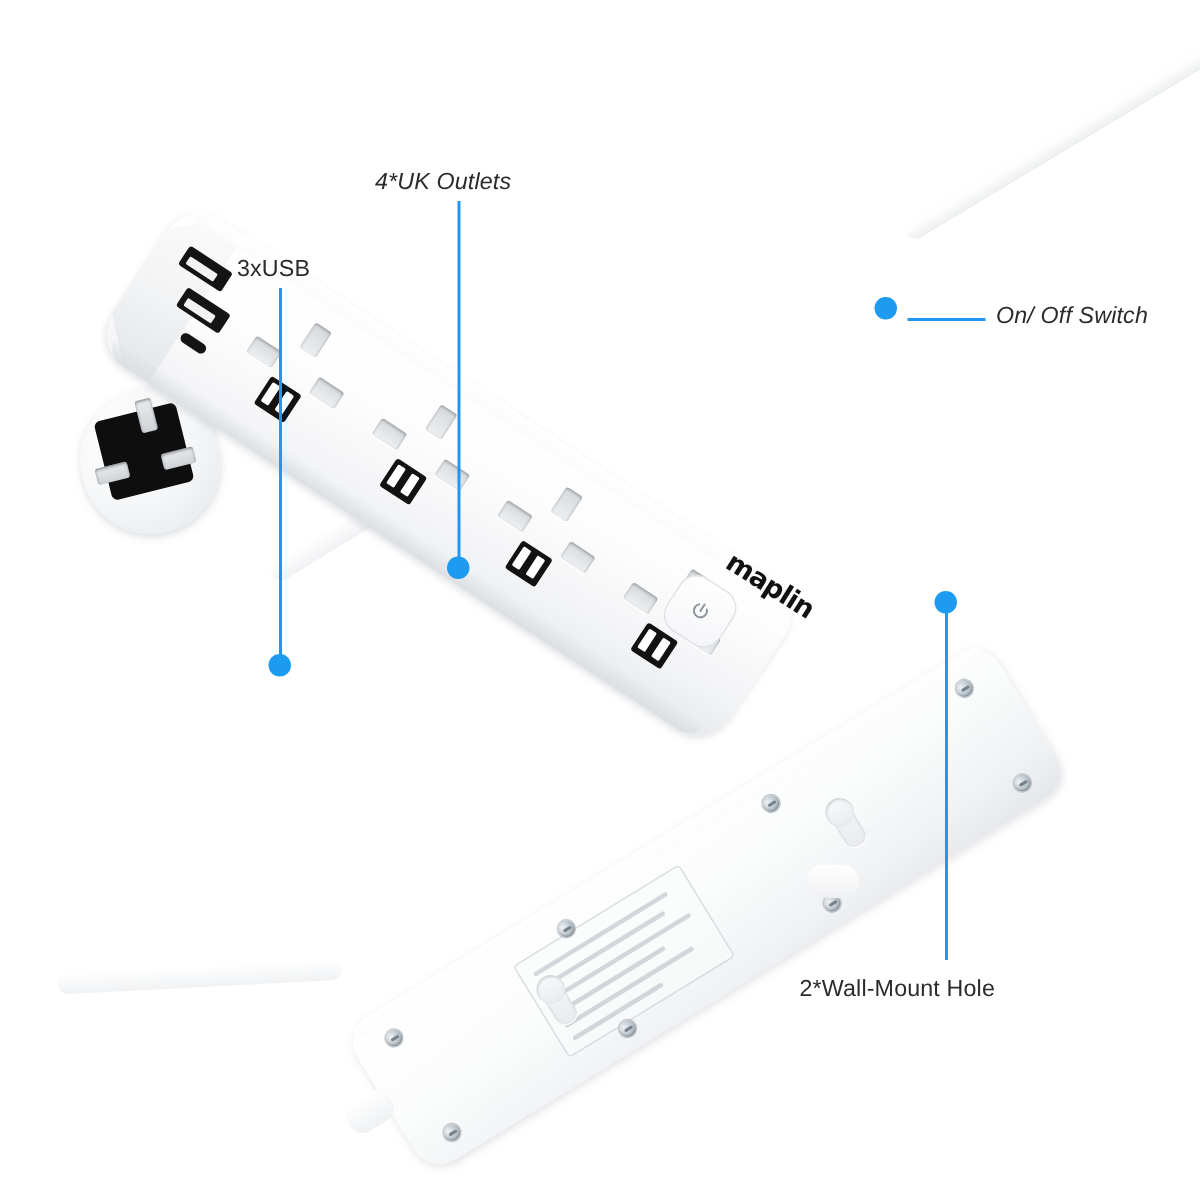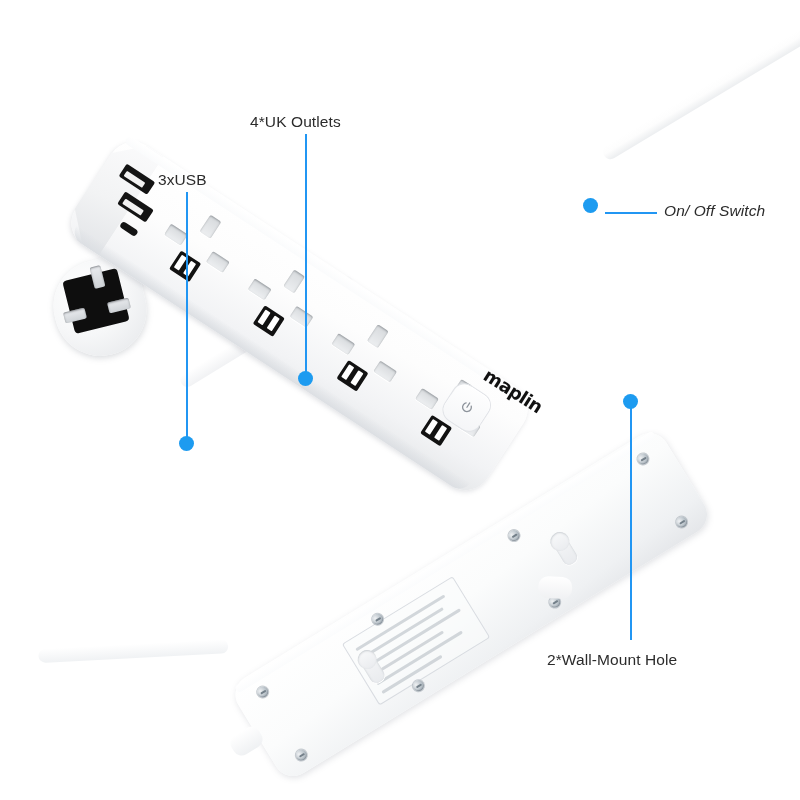--- a/index.html
+++ b/index.html
@@ -304,24 +304,24 @@
     </div>
 
     <div id="front-collar" class="abs"></div>
     <div id="brand-maplin">maplin</div>
   </div>
 
   <div id="annotation-layer">
       <div class="annot-label" style="left: 158px; top: 172px;">3xUSB</div>
       <div class="leader v" style="left: 186px; top: 192px; height: 245px;"></div>
       <div class="dot" style="left: 178.5px; top: 435.5px; background: rgb(29, 155, 240);"></div>
-      <div class="annot-label" style="left: 250px; top: 114px;">4*UK Outlets</div>
+      <div class="annot-label" style="left: 250px; top: 114px; font-style: italic;">4*UK Outlets</div>
       <div class="leader v" style="left: 305px; top: 134px; height: 238px;"></div>
       <div class="dot" style="left: 297.5px; top: 370.5px; background: rgb(29, 155, 240);"></div>
       <div class="annot-label" style="left: 664px; top: 203px; font-style: italic;">On/ Off Switch</div>
       <div class="leader h" style="left: 605px; top: 212px; width: 52px;"></div>
       <div class="dot" style="left: 582.5px; top: 197.5px; background: rgb(29, 155, 240);"></div>
-      <div class="annot-label" style="left: 547px; top: 652px;">2*Wall-Mount Hole</div>
+      <div class="annot-label" style="left: 533px; top: 652px;">2*Wall-Mount Hole</div>
       <div class="leader v" style="left: 630px; top: 408px; height: 232px;"></div>
       <div class="dot" style="left: 622.5px; top: 393.5px; background: rgb(29, 155, 240);"></div>
     </div>
 
 </div>
 
 </body></html>

